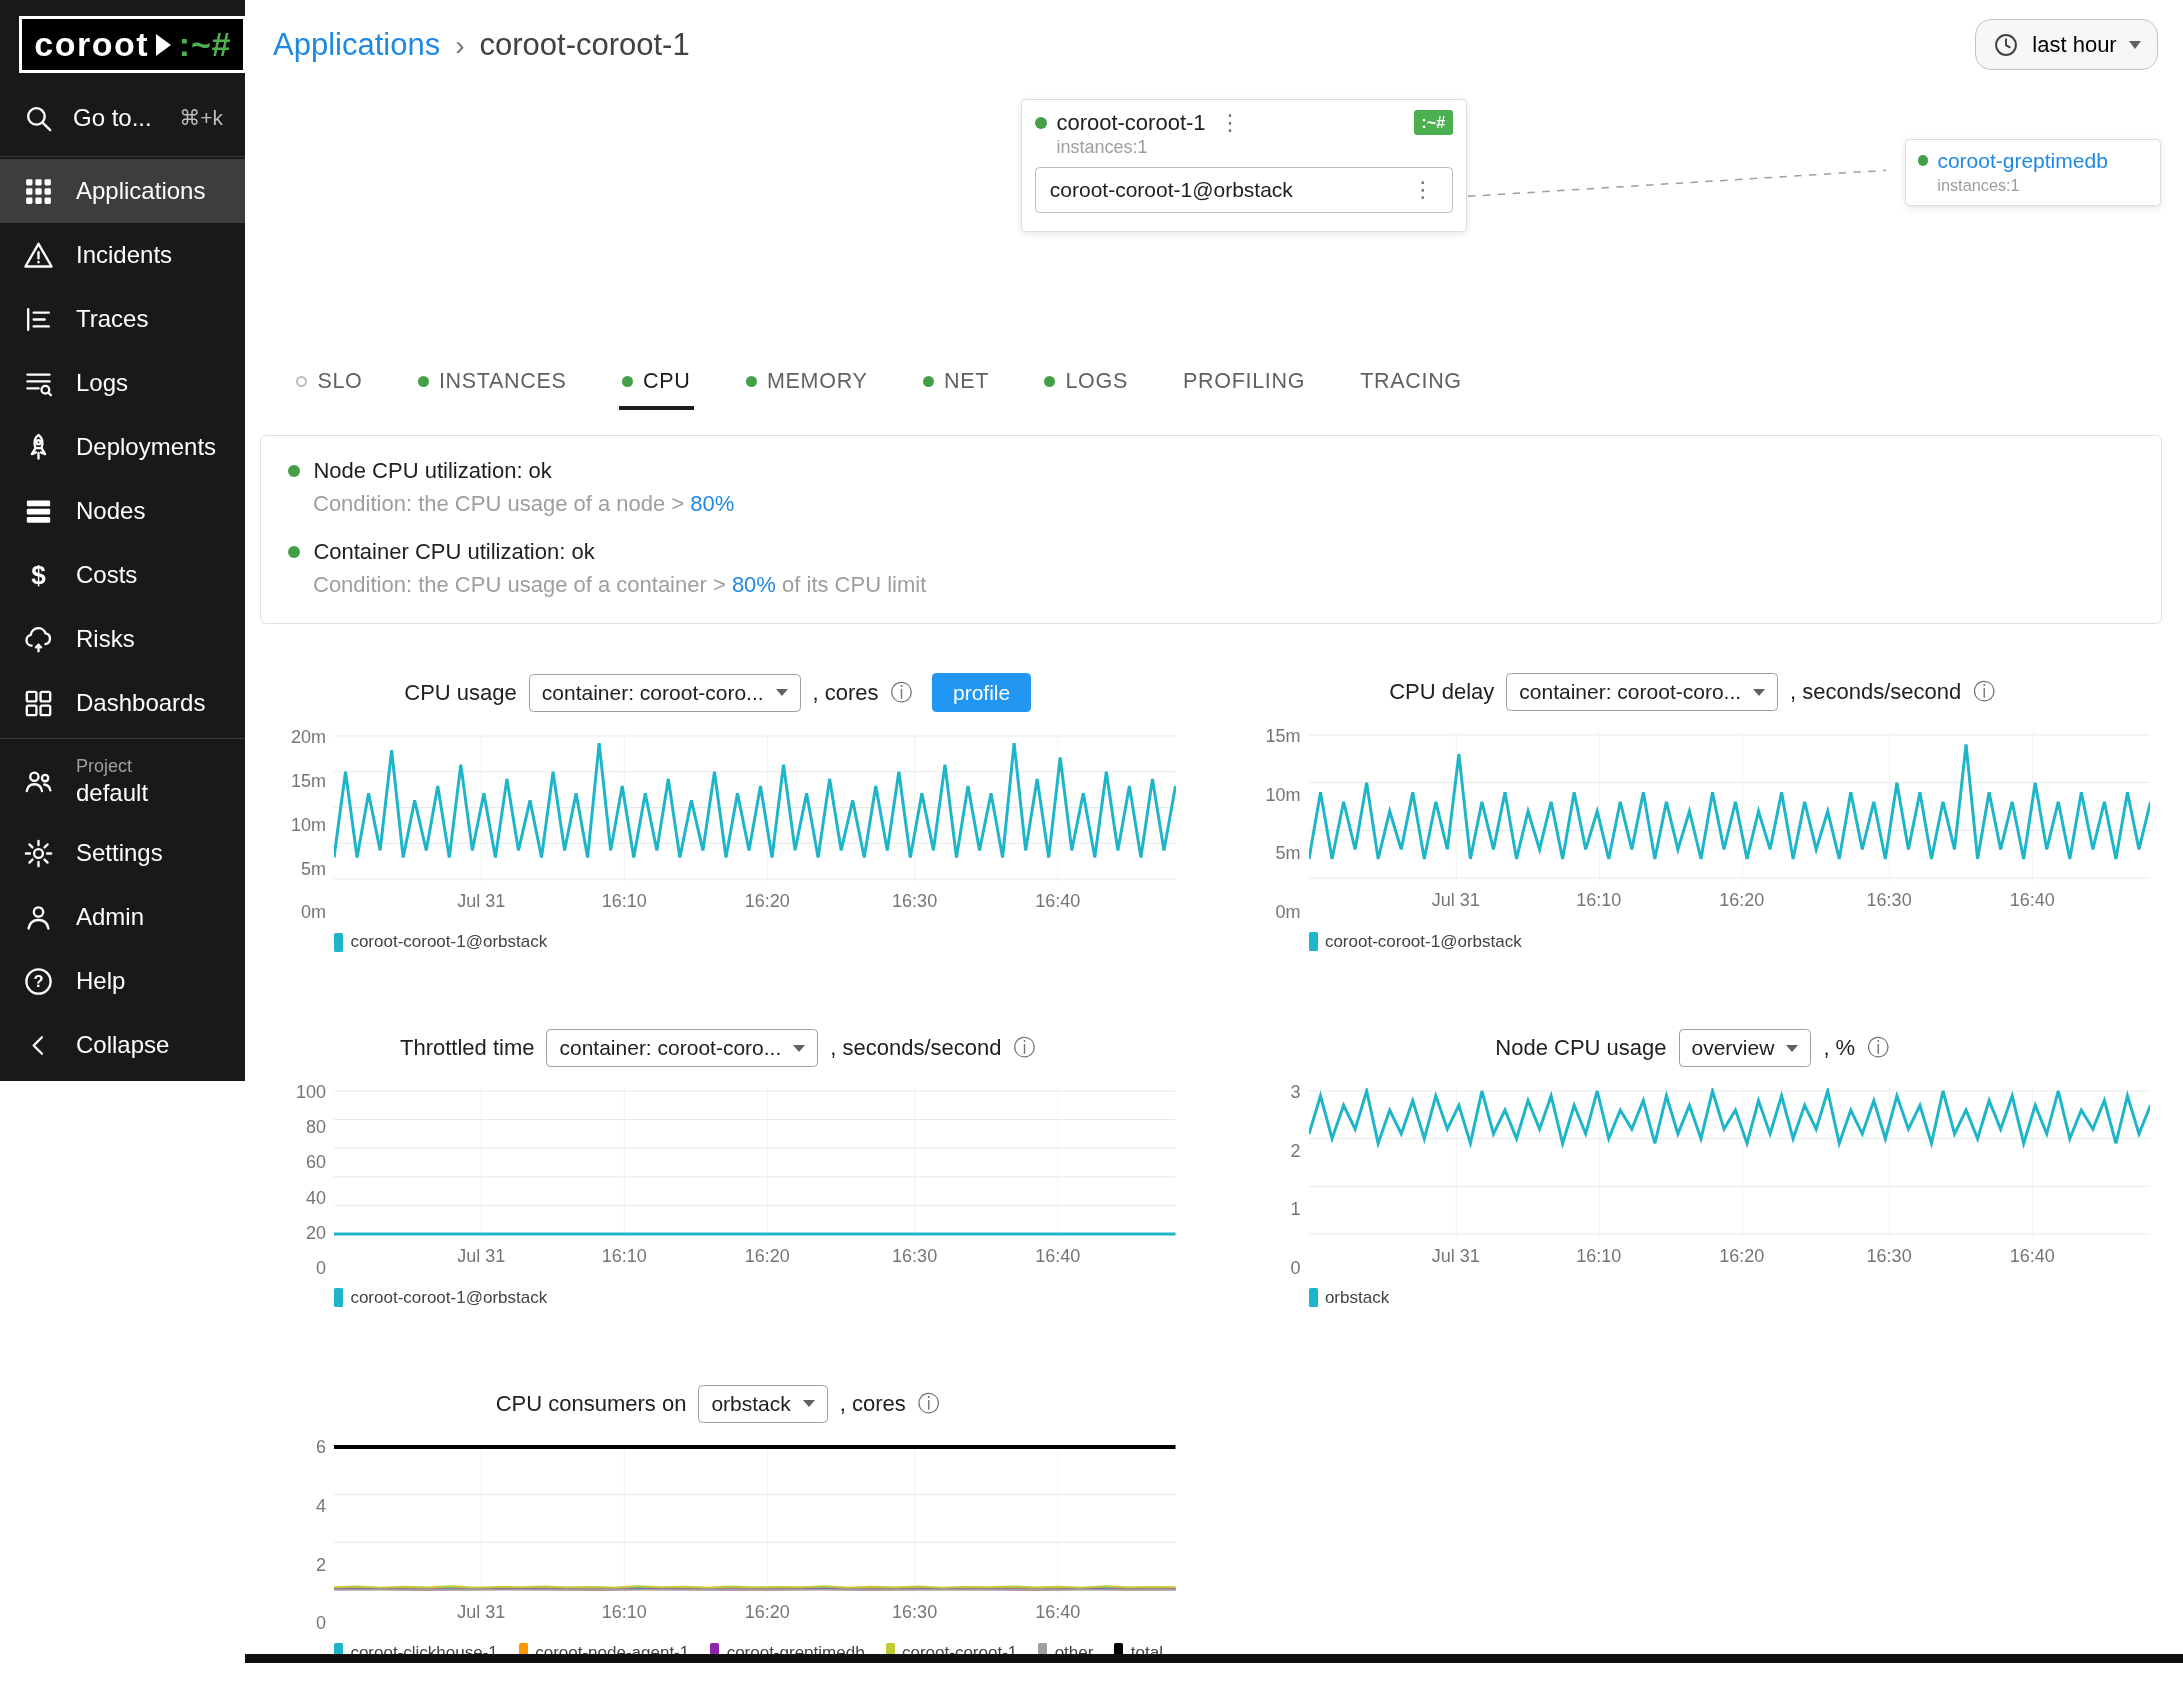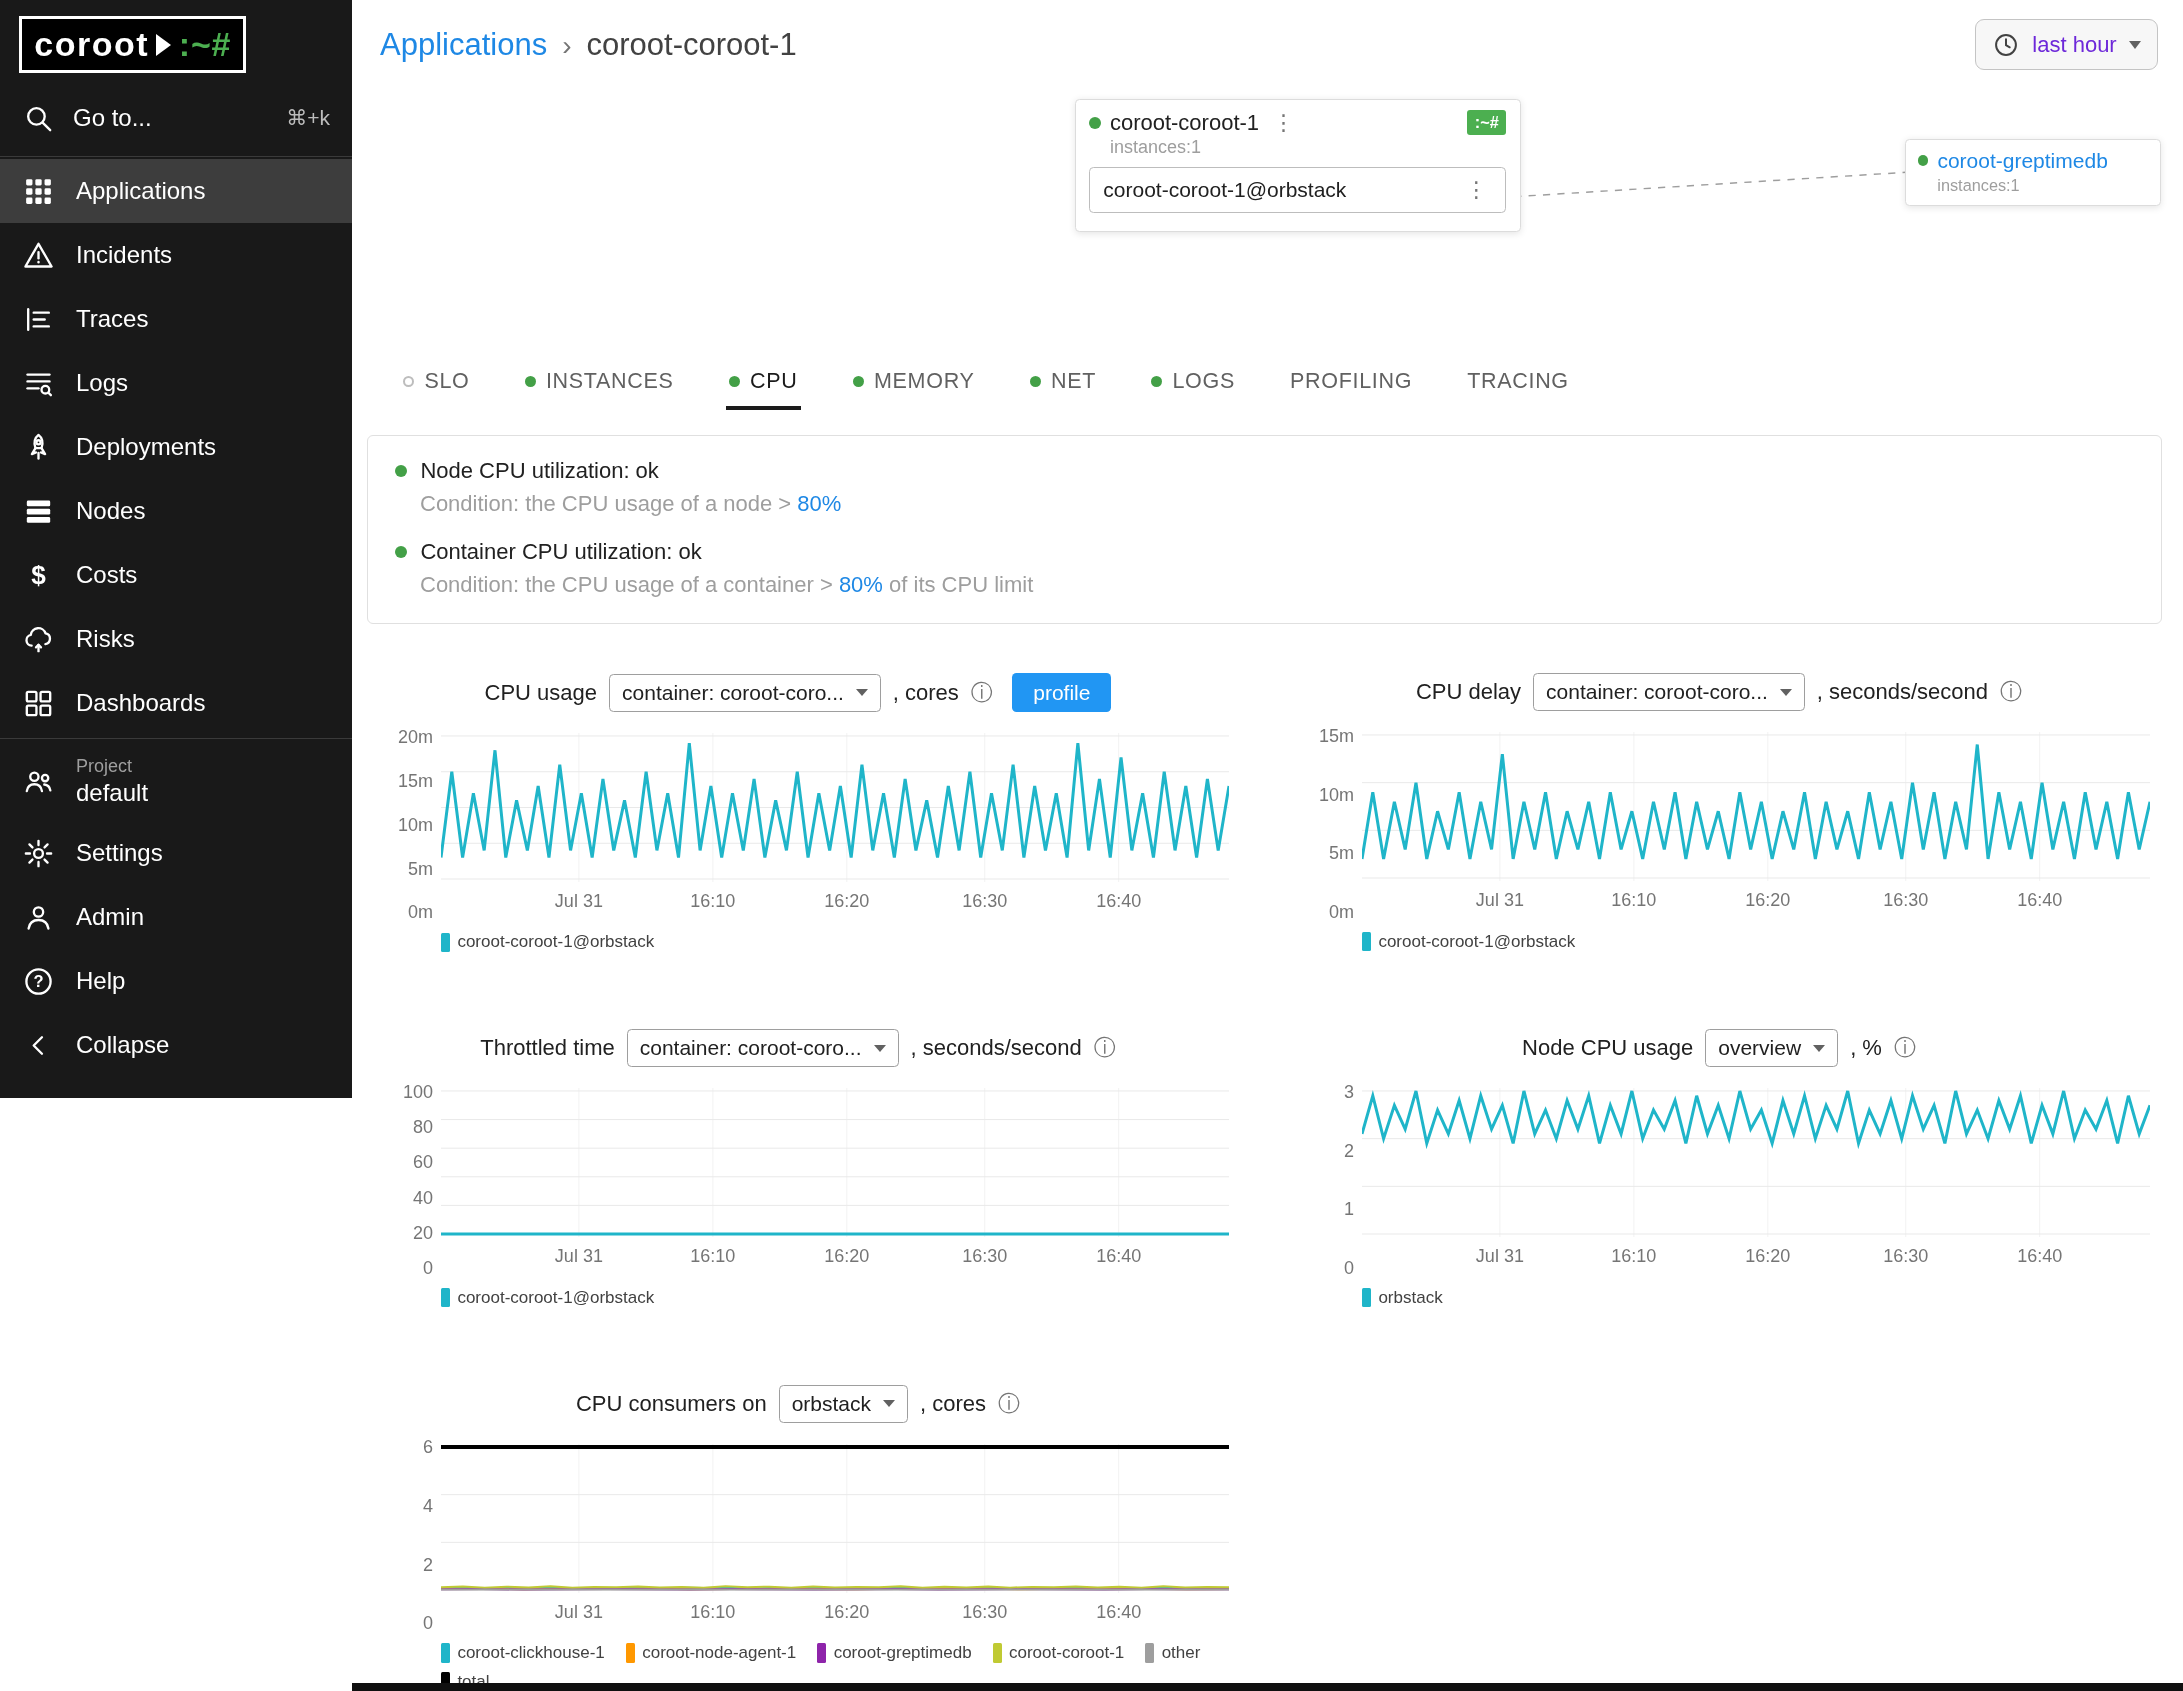--- a/index.html
+++ b/index.html
@@ -1,21 +1,21 @@
 <!DOCTYPE html>
 <html style="font-size:12px"><head>
 <meta charset="utf-8">
 <style>
   * { box-sizing: border-box; margin: 0; padding: 0; }
   html,body { background:#fff; }
   body { font-family:"Liberation Sans","DejaVu Sans",sans-serif; color:#212121; }
   .page { width:2183px; height:1692px; position:relative; overflow:hidden; display:flex; align-items:flex-start; background:#fff; }
 
   
-  .sidebar { width:352px; flex:none; background:#191919; color:#fff; padding-bottom:21px; }
+  .sidebar { width:245px; flex:none; background:#191919; color:#fff; padding-bottom:4px; }
   .logo { margin:16.3px 19.3px 7.4px; border:3.7px solid #fff; background:#000; display:inline-flex; align-items:center; padding:6px 12px; gap:7.4px; cursor:pointer; }
   .logo .name { font-size:34px; font-weight:bold; letter-spacing:1.5px; color:#fff; }
   .logo .tri { width:0; height:0; border-left:15px solid #fff; border-top:11px solid transparent; border-bottom:11px solid transparent; }
   .logo .suffix { font-size:34px; font-weight:bold; color:#4caf50; letter-spacing:0.7px; }
   .goto { display:flex; align-items:center; gap:18px; padding:21px 22px 18px; cursor:pointer; }
   .goto .glabel { font-size:24px; }
   .goto .shortcut { margin-left:auto; color:#bdbdbd; font-size:21px; }
   .sdivider { height:0.7px; background:#3a3a3a; margin:3px 0; }
   .nav-item { display:flex; align-items:center; gap:21px; height:64px; padding:0 22px; font-size:24px; cursor:pointer; }
   .nav-item.active { background:#3d3d3d; }
@@ -26,21 +26,21 @@
   .project .plabel { font-size:18px; color:#9e9e9e; }
   .project .pvalue { font-size:24px; color:#fff; }
 
   
   .main { flex:1; min-width:0; position:relative; }
   .header { display:flex; align-items:center; padding:19.3px 25px 12px 28px; }
   .breadcrumb { display:flex; align-items:center; gap:15px; font-size:31px; }
   .crumb-link { color:#1e88e5; cursor:pointer; }
   .crumb-sep { color:#757575; font-size:28px; padding-top:3px; }
   .crumb-current { color:#424242; }
-  .time-picker { margin-left:auto; display:flex; align-items:center; gap:12px; border:0.7px solid #c4c4c4; background:#f7f7f7; border-radius:9px; padding:10.4px 16.3px; font-size:22px; color:#6d28d9; cursor:pointer; }
+  .time-picker { margin-left:auto; display:flex; align-items:center; gap:12px; border:0.7px solid #c4c4c4; background:#f7f7f7; border-radius:16px; padding:10.4px 16.3px; font-size:22px; color:#000000; cursor:pointer; }
   .time-picker svg { width:28px; height:28px; stroke:#424242; fill:none; stroke-width:1.7; stroke-linecap:round; }
   .caret-down { width:0; height:0; border-left:6.7px solid transparent; border-right:6.7px solid transparent; border-top:8.2px solid #616161; }
 
   
   .topology { position:relative; height:245px; margin:4.5px 22px 0; }
   .connector { position:absolute; inset:0; width:100%; height:100%; pointer-events:none; }
   .node-card { position:absolute; left:50%; transform:translateX(-50%); margin-left:30px; top:12px; width:446px; background:#fff; border:0.7px solid #dcdcdc; border-radius:4.5px; box-shadow:0 1.5px 7.4px rgba(0,0,0,.10); padding:10.4px 13.4px 18px; }
   .node-title-row { display:flex; align-items:center; gap:9px; }
   .green-dot { width:12px; height:12px; border-radius:50%; background:#43a047; flex:none; }
   .node-title { font-size:22px; color:#212121; }

